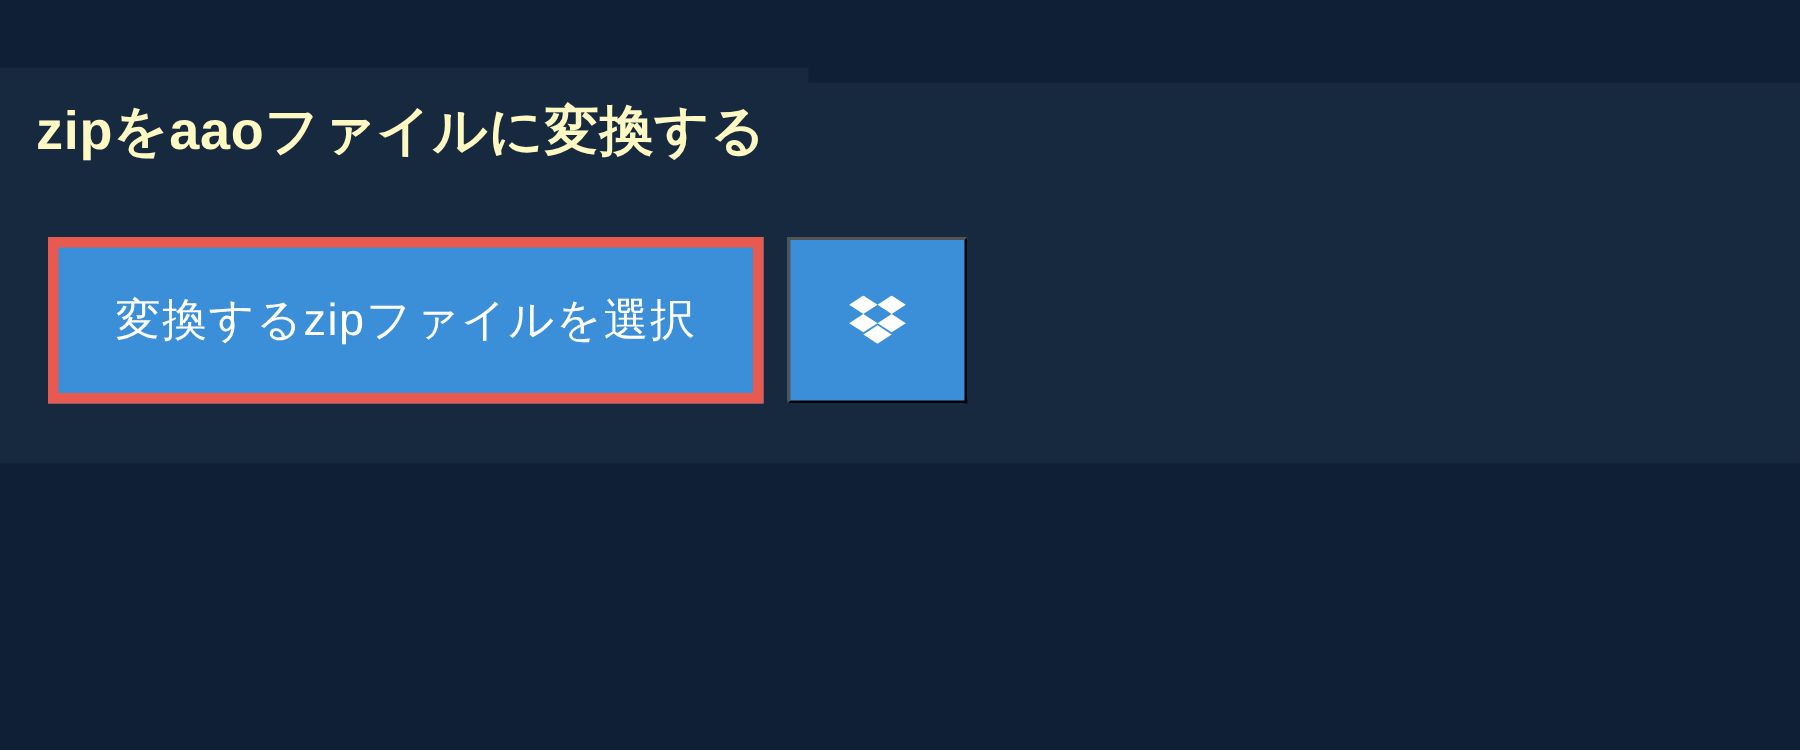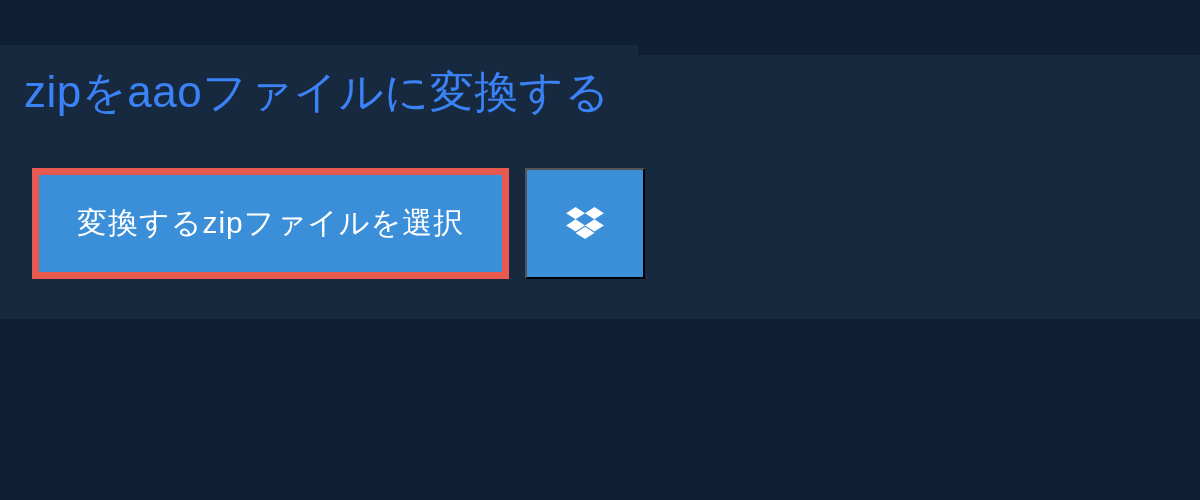--- a/index.html
+++ b/index.html
@@ -20,23 +20,23 @@
       padding-bottom: 40px;
       width: 100%;
     }
     .heading-wrap {
       display: inline-block;
       background-color: #17293f;
       padding: 18px 28px 18px 24px;
       margin-top: -10px;
     }
     .heading {
-      color: #3b82f6;
-      font-size: 44px;
-      font-weight: 400;
+      color: #fef9c3;
+      font-size: 36px;
+      font-weight: 700;
       letter-spacing: 0.5px;
     }
     .button-row {
       display: flex;
       gap: 16px;
       margin-left: 32px;
       margin-top: 28px;
     }
     .select-button {
       background-color: #3b8fd9;

